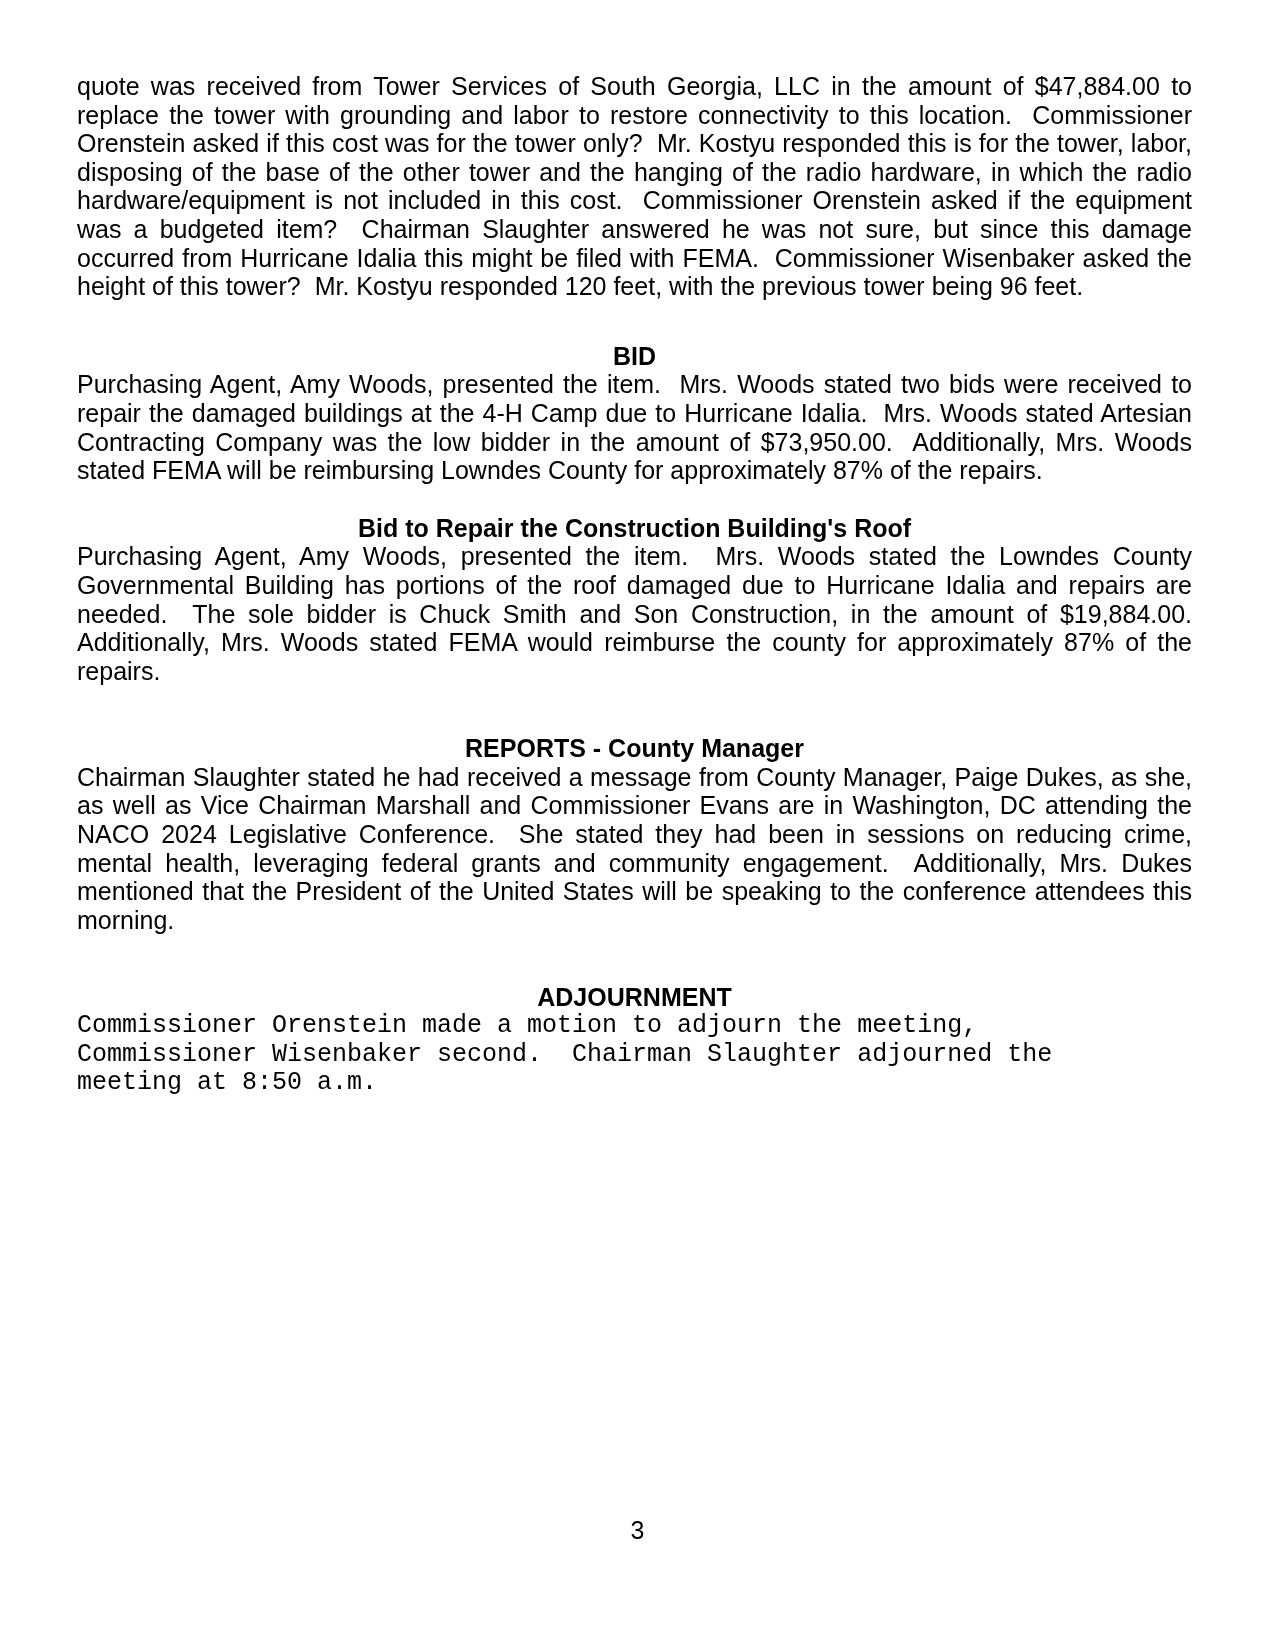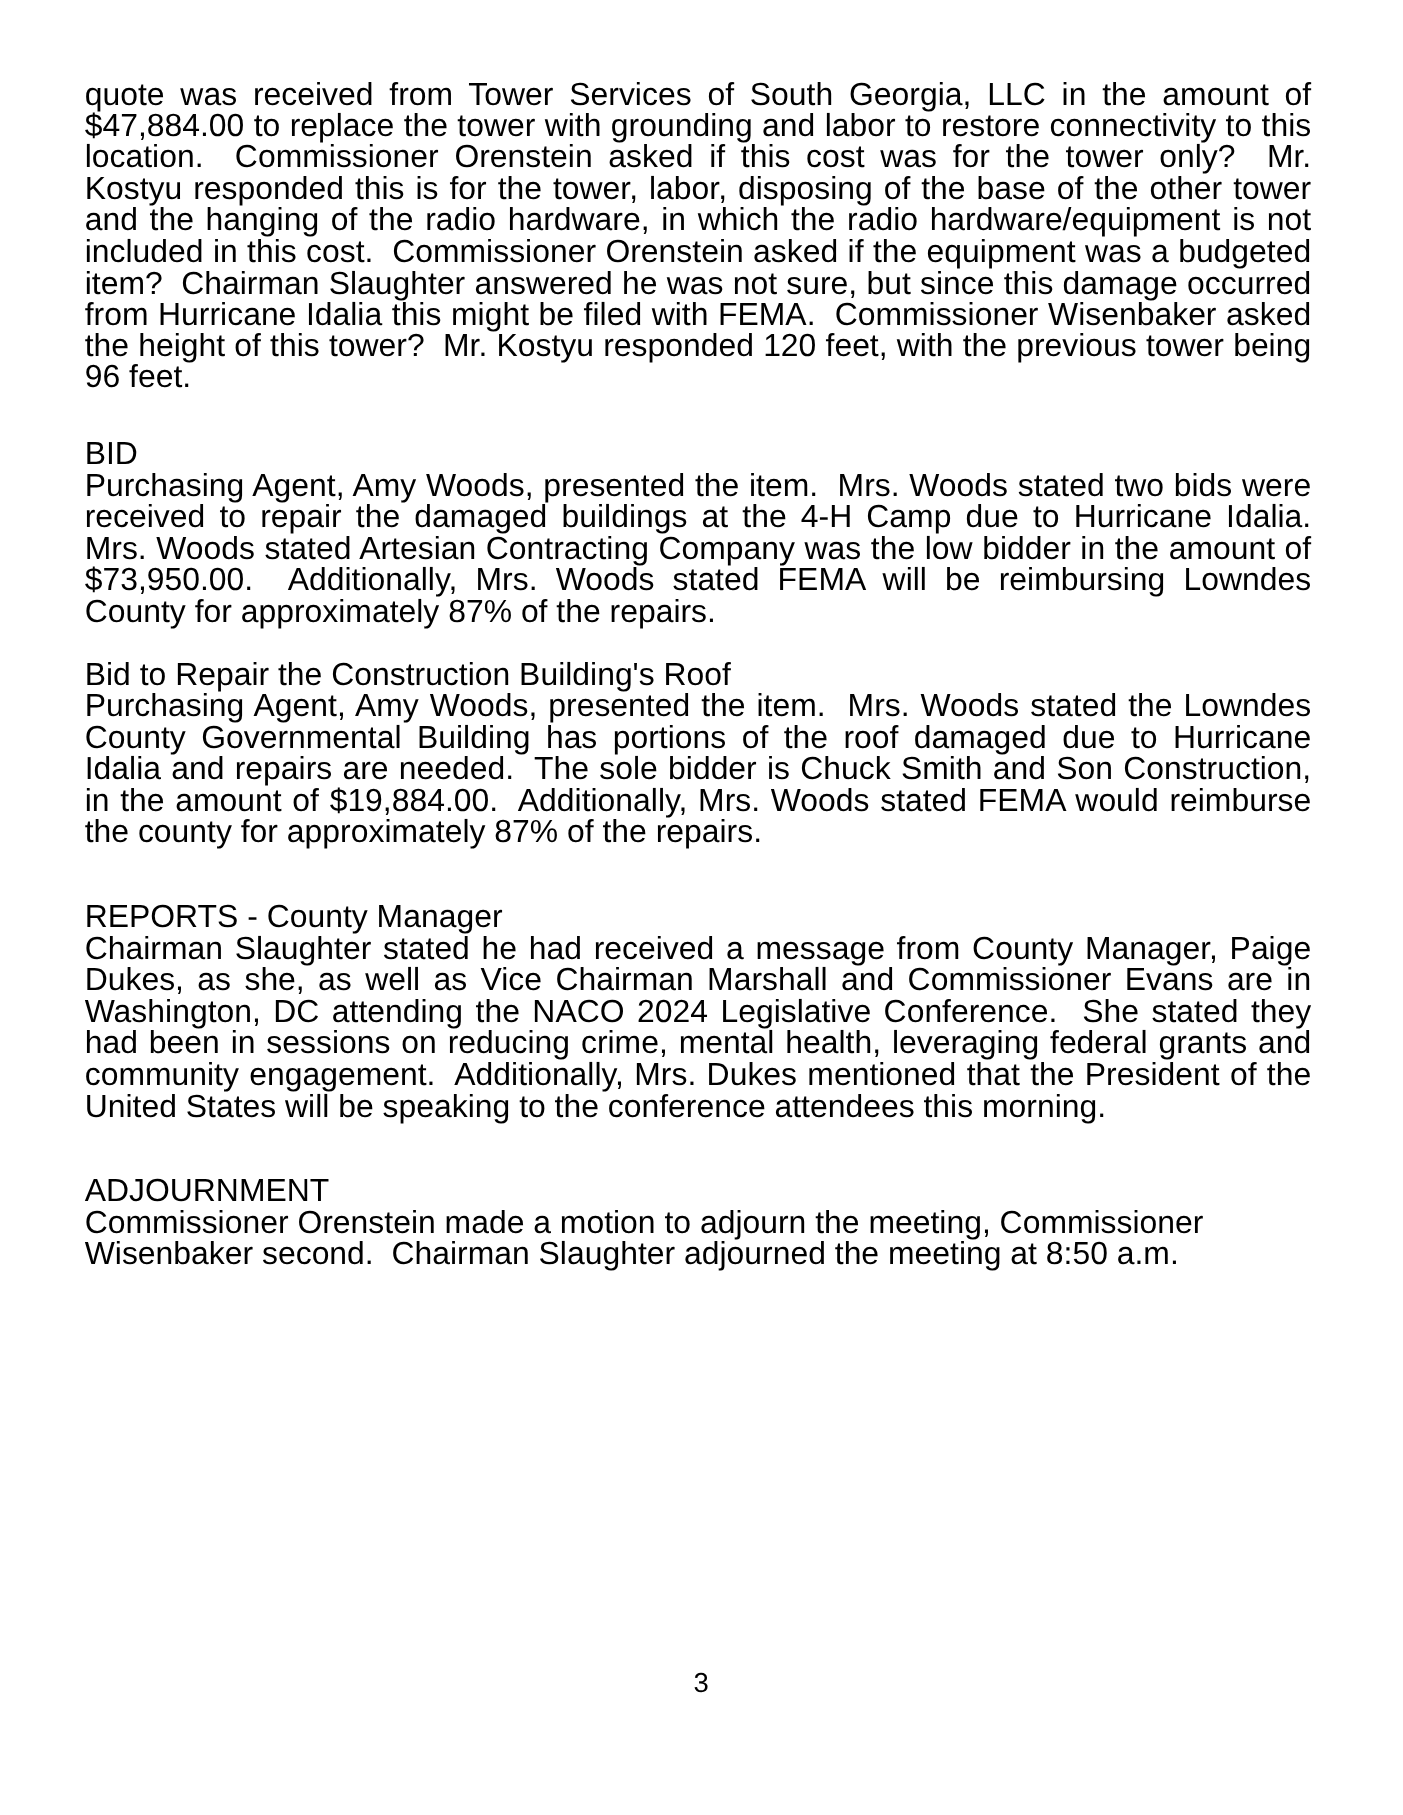--- a/index.html
+++ b/index.html
@@ -13,39 +13,41 @@
     color: #000000;
     position: relative;
     font-family: "Liberation Sans", "DejaVu Sans", sans-serif;
     overflow: hidden;
   }
   .content {
     position: absolute;
     left: 77px;
     top: 72px;
     width: 1115px;
-    font-size: 29px;
+    font-size: 25px;
     line-height: 28.6px;
   }
   .para {
     margin: 0;
     text-align: justify;
     white-space: pre-wrap;
   }
   .heading {
     margin: 0;
-    font-weight: normal;
+    font-weight: bold;
     white-space: pre-wrap;
+    text-align: center;
   }
   .mt-bid   { margin-top: 41px; }
   .mt-sec   { margin-top: 29px; }
   .mt-sec2  { margin-top: 49px; }
   .para-adjournment {
     text-align: left;
     max-width: 1040px;
+    font-family: Liberation Mono, monospace;
   }
   .page-number {
     position: absolute;
     top: 1516px;
     left: 0;
     width: 100%;
     text-align: center;
     font-size: 25px;
     line-height: 28.6px;
   }

